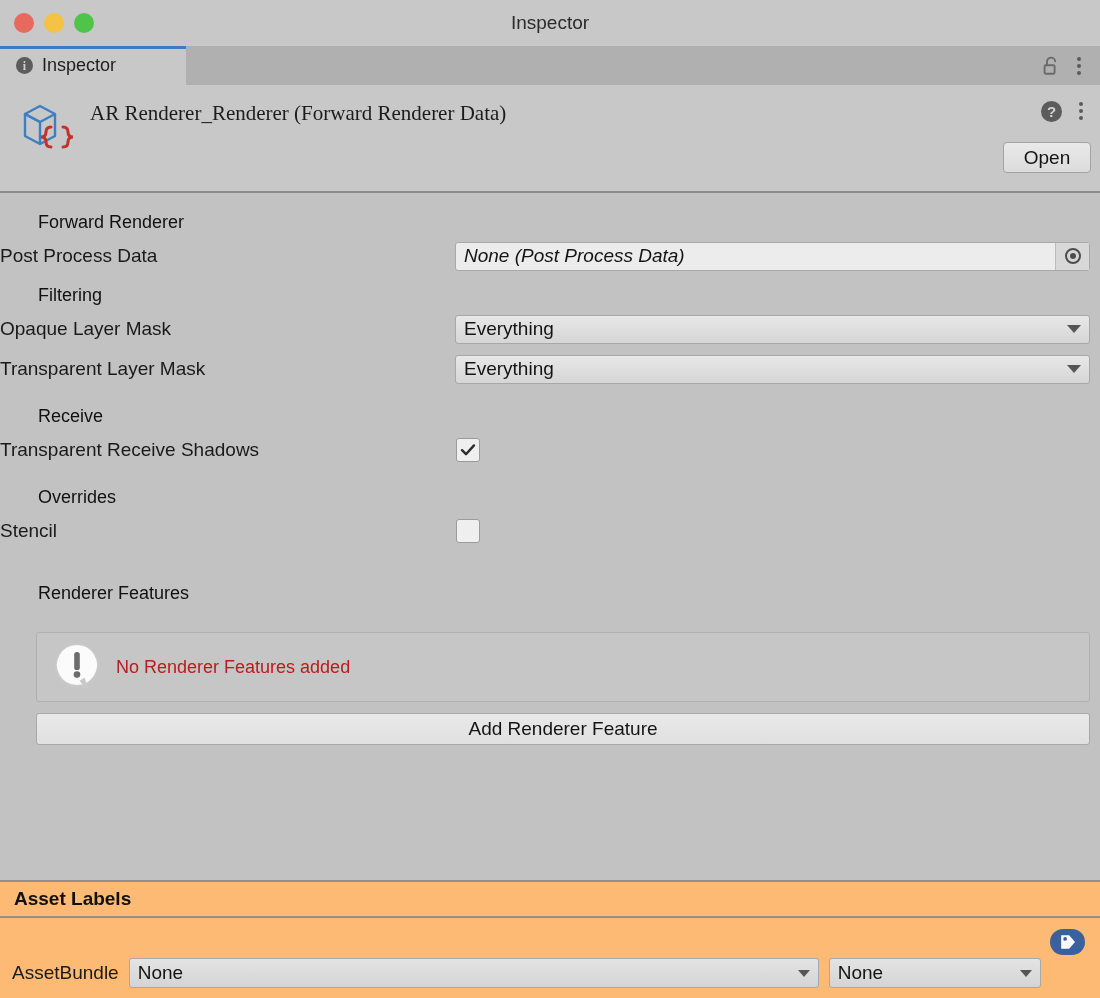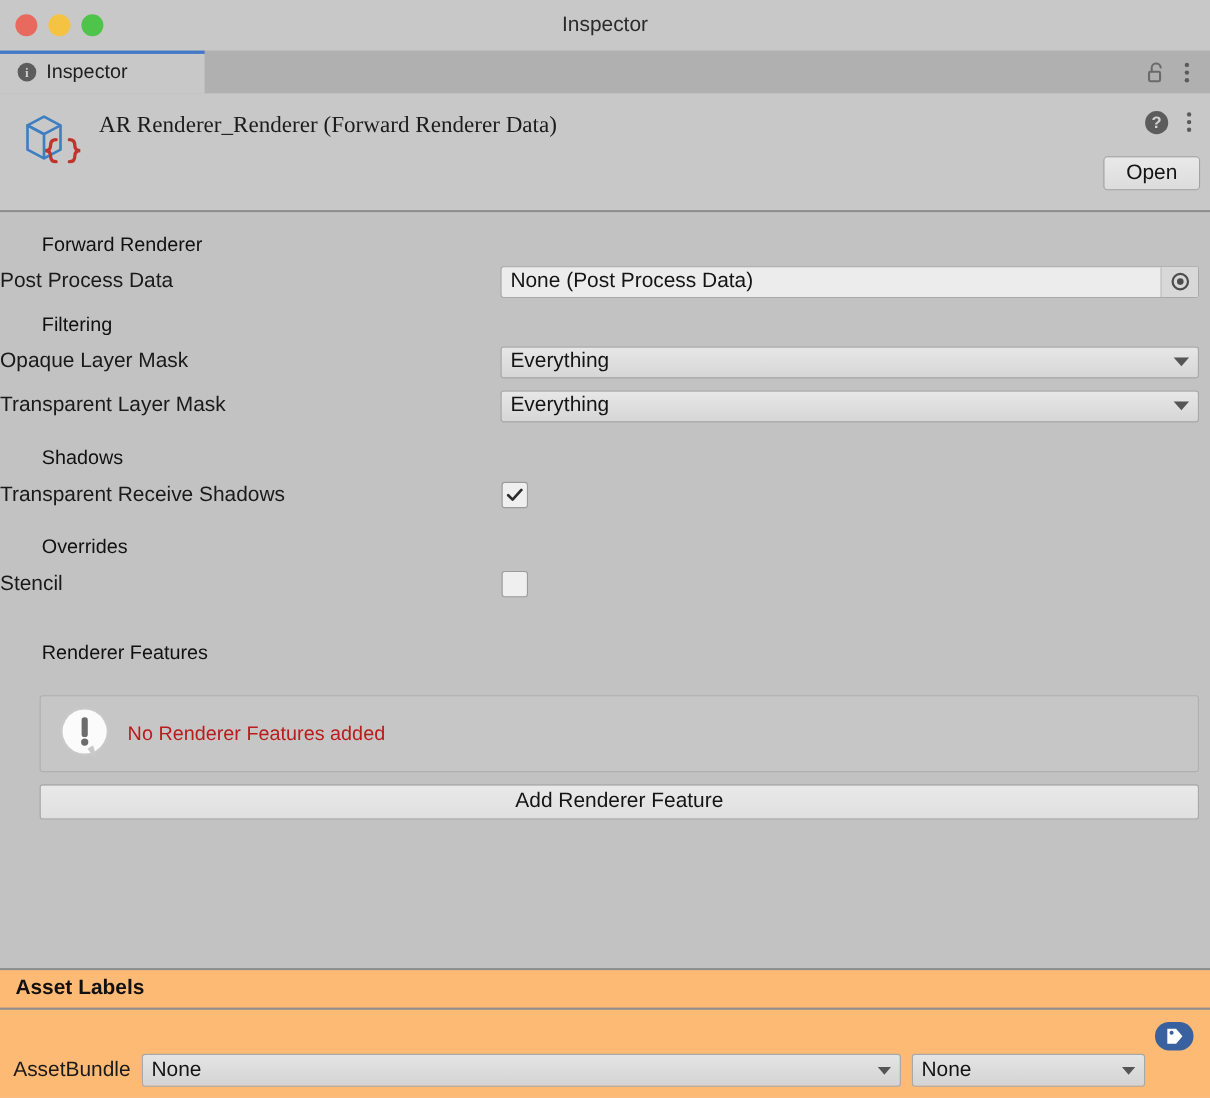--- a/index.html
+++ b/index.html
@@ -221,20 +221,21 @@
     border: 1px solid #a8a8a8;
     border-radius: 3px;
     box-sizing: border-box;
     display: flex;
     align-items: center;
   }
   .object-field .value {
     font-size: 19px;
     color: #141414;
     padding-left: 8px;
+    font-style: italic;
   }
   .picker-btn {
     margin-left: auto;
     width: 33px;
     height: 27px;
     background: #d8d8d8;
     border-left: 1px solid #bcbcbc;
     display: flex;
     align-items: center;
     justify-content: center;
@@ -487,21 +488,21 @@
       </div>
     </div>
     <div class="row">
       <span class="row-label">Transparent Layer Mask</span>
       <div class="dropdown">
         <span class="value">Everything</span>
         <span class="caret"></span>
       </div>
     </div>
 
-    <div class="section-title" style="margin-top:17px;">Shadows</div>
+    <div class="section-title" style="margin-top:17px;">Receive</div>
     <div class="row">
       <span class="row-label">Transparent Receive Shadows</span>
       <span class="checkbox">
         <svg width="16" height="14" viewBox="0 0 16 14">
           <path d="M2 7.2 L6 11.2 L14 2.4" fill="none" stroke="#2c2c2c" stroke-width="2.4" stroke-linecap="round" stroke-linejoin="round"></path>
         </svg>
       </span>
     </div>
 
     <div class="section-title" style="margin-top:17px;">Overrides</div>

